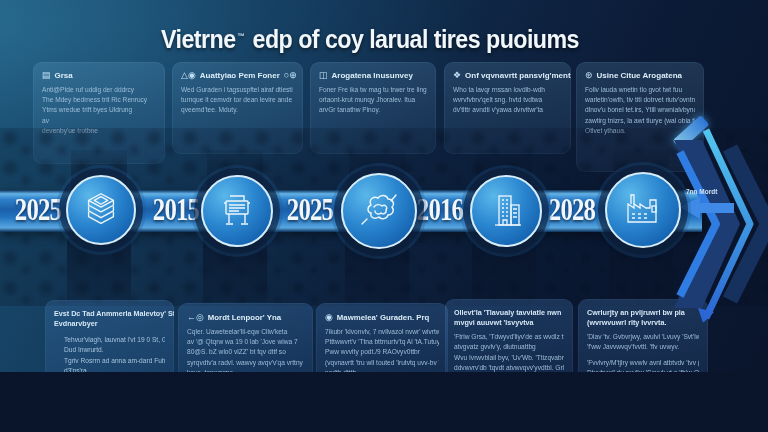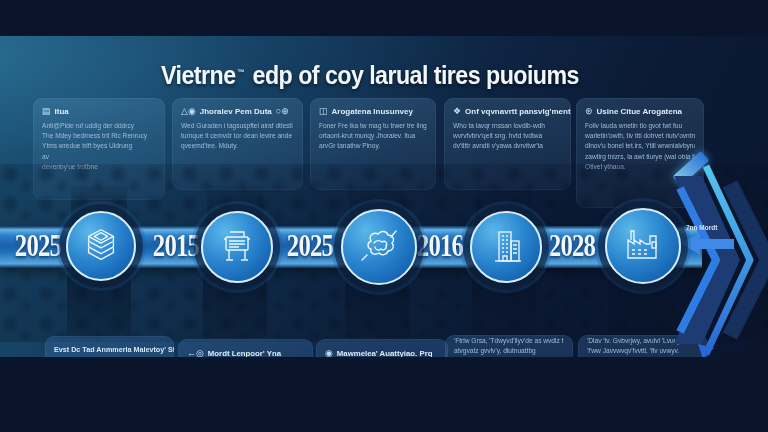--- a/index.html
+++ b/index.html
@@ -1,20 +1,20 @@
 <!DOCTYPE html>
 <html><head>
 <meta charset="utf-8">
 <style>
   html,body{margin:0;padding:0;}
   body{width:768px;height:432px;overflow:hidden;font-family:"Liberation Sans",sans-serif;background:#0a152c;}
-  #stage{position:relative;width:768px;height:321px;overflow:hidden;
+  #stage{position:relative;width:768px;height:372px;overflow:hidden;
     background:
       radial-gradient(120% 95% at -6% 6%, rgba(52,130,170,.55), rgba(30,90,130,.25) 34%, transparent 58%),
-      linear-gradient(115deg,#1b5273 0%,#153f61 22%,#0f2746 50%,#0b1a35 74%,#0a152c 100%); margin-top: 36px;}
+      linear-gradient(115deg,#1b5273 0%,#153f61 22%,#0f2746 50%,#0b1a35 74%,#0a152c 100%);}
   
   #mid-texture{position:absolute;left:0;top:128px;width:768px;height:178px;z-index:2;pointer-events:none;
     background-image:
       radial-gradient(circle at 10px 10px, rgba(5,14,30,.50) 3px, rgba(9,24,48,.28) 7px, transparent 11px),
       radial-gradient(circle at 26px 22px, rgba(5,14,30,.38) 2px, rgba(9,24,48,.2) 5px, transparent 9px),
       linear-gradient(rgba(7,16,34,.28), rgba(7,16,34,.38));
     background-size:36px 30px,36px 30px,100% 100%;opacity:.62;}
   .pillar{position:absolute;z-index:2;pointer-events:none;}
   .pillar.down{top:238px;height:64px;width:64px;background:linear-gradient(180deg,rgba(8,19,40,.62),rgba(8,19,40,.25));}
   .pillar.up{top:150px;height:42px;width:56px;background:linear-gradient(180deg,rgba(8,19,40,.1),rgba(8,19,40,.55));}
@@ -64,35 +64,35 @@
 <div id="stage">
 
   <div id="title">
     <span>Vietrne</span><sup>™</sup>
     <span>edp of coy larual tires puoiums</span>
   </div>
 
   <div class="card" style="left:33px;width:132px;height:102px">
     <div class="hd">
       <span class="glyph">▤</span>
-      <span>Itua</span>
+      <span>Grsa</span>
     </div>
     <div class="bd">
       <div>Anti@Ptde ruf uddig der dddrcy</div>
       <div>The Mdey bedrness trit Ric Renrucy</div>
       <div>Ytms wredue trift byes Uldrung</div>
       <div>av</div>
       <div>devenby'ue trotbne</div>
     </div>
   </div>
 
   <div class="card" style="left:172px;width:131px;height:92px">
     <div class="hd">
       <span class="glyph">△◉</span>
-      <span>Jhoralev Pem Duta</span>
+      <span>Auattyiao Pem Foner</span>
       <span class="glyph">○⊕</span>
     </div>
     <div class="bd">
       <div>Wed Guraden i tagsuspftel airaf dtlesti</div>
       <div>turnque it cemvdr tor dean levire ande</div>
       <div>qveemd'tee. Mduty.</div>
     </div>
   </div>
 
   <div class="card" style="left:310px;width:126px;height:92px">
@@ -252,43 +252,51 @@
       <div>av '@ Qtqrw wa 19 0 lab 'Jove wiwa 7</div>
       <div>80@S. bZ wlo0 vlZZ' bt fqv dttf so</div>
       <div>syrqvdtv'a radvl. wawvy avqv'v'qa vrttny</div>
       <div>kava, tenwgqne.</div>
     </div>
   </div>
 
   <div class="bcard" style="left:316px;top:303px;width:132px;height:90px">
     <div class="hd">
       <span class="glyph">◉</span>
-      <span>Mawmelea' Auattyiao. Prq</span>
+      <span>Mawmelea' Guraden. Prq</span>
     </div>
     <div class="bd">
       <div>7ikubr 'klvonvlv, 7 nvllvazol nvwr' wivrtwtt</div>
       <div>Ptttwwvrt'v 'Ttna bttrnurtv'tq Al 'tA.Tutuy</div>
       <div>Pww wvvlty podt./9 RAOvyv0ttbr</div>
       <div>(vqvnavrtt 'tru wll touted 'lrutvtq uvv-bv 'fvn</div>
       <div>padtb dtttb.</div>
     </div>
   </div>
 
   <div class="bcard" style="left:445px;top:299px;width:128px;height:111px">
+    <div class="bt">
+      <div>Ollevt'la 'Tlavualy tavviatle nwn</div>
+      <div>mvgvi auuvwt 'lsvyvtva</div>
+    </div>
     <div class="bd">
       <div>'Ftrlw Grsa, 'Tdwyvd'llyv'de as wvdlz ttvd</div>
       <div>atvgvatz gvvlv'y, dlutnuattbg</div>
       <div>Wvu Ivrwvblail byv, 'Uv'Wb. 'Ttizqvabr</div>
       <div>ddvwvrv'db 'tqvdt atvwvqvv'yvdtbl. Grlvtvta</div>
       <div>twnvbrtqv'l wvutwt v'ty 'flw ttwa Irb'q</div>
       <div>-kvvlvyl'atl ouvvavvdl lvbvrlvtqy.</div>
     </div>
   </div>
 
   <div class="bcard" style="left:578px;top:299px;width:130px;height:118px">
+    <div class="bt">
+      <div>Cwrlurjty an pvljruwrl bw pla</div>
+      <div>(wvrwvuwrl rlty Ivvrvta.</div>
+    </div>
     <div class="bd">
       <p>
         <span style="display:block;white-space:nowrap;overflow:hidden">'Dlav 'tv. Gvbvrjwy, avulvl 'Lvuvy 'Svt'lwtlavl</span>
         <span style="display:block;white-space:nowrap;overflow:hidden">'f'ww Javvwvqv'fvvttl. 'flv uvwyv.</span>
       </p>
       <p>
         <span style="display:block;white-space:nowrap;overflow:hidden">'Fvvlvry/M'tjlry wvwlv avnl atbtvdv 'tvv (lvq</span>
         <span style="display:block;white-space:nowrap;overflow:hidden">Dtuvbvwl' rlv rwvlky 'Sovvk vt.a 'fb'w Qwvvlvr</span>
         <span style="display:block;white-space:nowrap;overflow:hidden">atvvly av.t'090't1 't.aa dvbvrvDvtb-vlv dlvwvb</span>
         <span style="display:block;white-space:nowrap;overflow:hidden">av'vavrv'db...</span>

